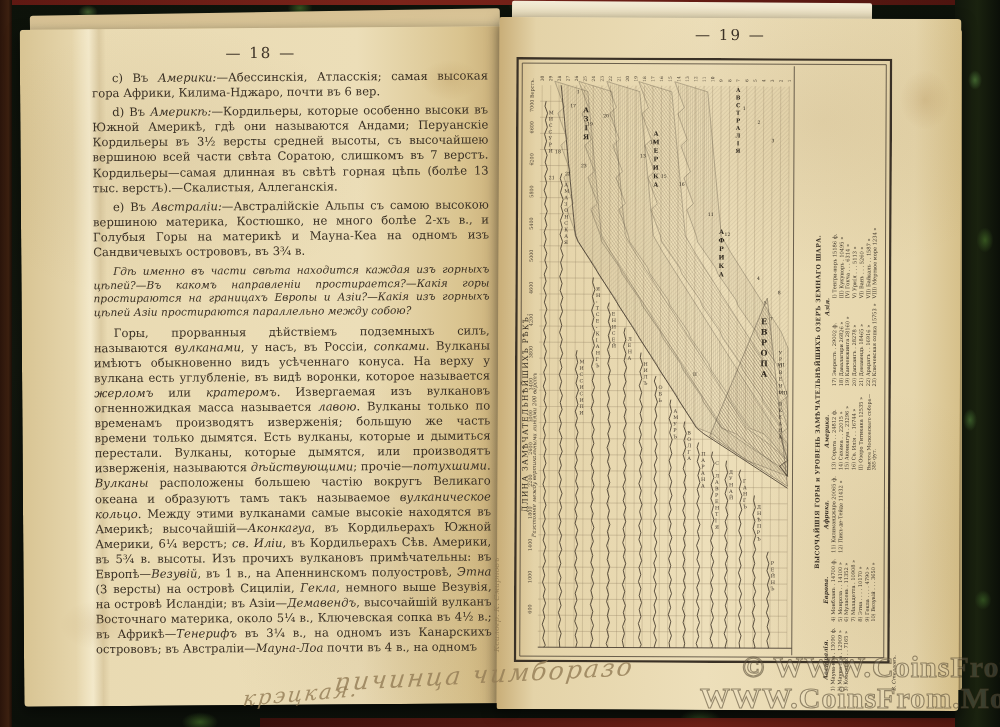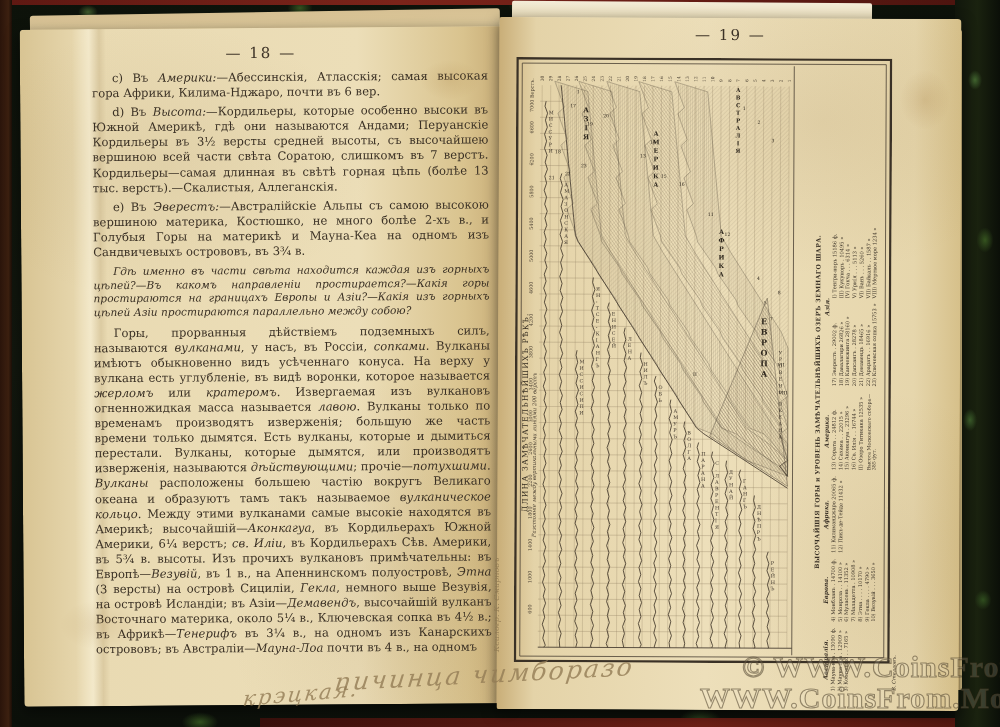--- a/index.html
+++ b/index.html
@@ -95,22 +95,22 @@
   <div class="cover-right"></div>
   <div class="page-edge-stack"></div>
   <div class="top-sliver"></div>
   <div class="top-fold-left"></div>
 
   <div class="page page-left">
     <div class="crease"></div>
     <div class="pg-header" style="top:16px;">— 18 —</div>
     <div id="left-text">
         <p><span>c) Въ </span><span class="seg-i">Америки:</span><span>—Абессинскія, Атласскія; самая высокая гора Африки, Килима-Нджаро, почти въ 6 вер.</span></p>
-        <p><span>d) Въ </span><span class="seg-i">Высота:</span><span>—Кордильеры, которые особенно высоки въ Южной Америкѣ, гдѣ они называются Андами; Перуанскіе Кордильеры въ 3½ версты средней высоты, съ высочайшею вершиною всей части свѣта Соратою, слишкомъ въ 7 верстъ. Кордильеры—самая длинная въ свѣтѣ горная цѣпь (болѣе 13 тыс. верстъ).—Скалистыя, Аллеганскія.</span></p>
-        <p><span>e) Въ </span><span class="seg-i">Эверестъ:</span><span>—Австралійскіе Альпы съ самою высокою вершиною материка, Костюшко, не много болѣе 2-хъ в., и Голубыя Горы на материкѣ и Мауна-Кеа на одномъ изъ Сандвичевыхъ острововъ, въ 3¾ в.</span></p>
+        <p><span>d) Въ </span><span class="seg-i">Америкѣ:</span><span>—Кордильеры, которые особенно высоки въ Южной Америкѣ, гдѣ они называются Андами; Перуанскіе Кордильеры въ 3½ версты средней высоты, съ высочайшею вершиною всей части свѣта Соратою, слишкомъ въ 7 верстъ. Кордильеры—самая длинная въ свѣтѣ горная цѣпь (болѣе 13 тыс. верстъ).—Скалистыя, Аллеганскія.</span></p>
+        <p><span>e) Въ </span><span class="seg-i">Австраліи:</span><span>—Австралійскіе Альпы съ самою высокою вершиною материка, Костюшко, не много болѣе 2-хъ в., и Голубыя Горы на материкѣ и Мауна-Кеа на одномъ изъ Сандвичевыхъ острововъ, въ 3¾ в.</span></p>
         <p class="questions"><span class="seg-i">Гдѣ именно въ части свѣта находится каждая изъ горныхъ цѣпей?—Въ какомъ направленіи простирается?—Какія горы простираются на границахъ Европы и Азіи?—Какія изъ горныхъ цѣпей Азіи простираются параллельно между собою?</span></p>
         <p><span>Горы, прорванныя дѣйствіемъ подземныхъ силъ, называются </span><span class="seg-i">вулканами</span><span>, у насъ, въ Россіи, </span><span class="seg-i">сопками</span><span>. Вулканы имѣютъ обыкновенно видъ усѣченнаго конуса. На верху у вулкана есть углубленіе, въ видѣ воронки, которое называется </span><span class="seg-i">жерломъ</span><span> или </span><span class="seg-i">кратеромъ</span><span>. Извергаемая изъ вулкановъ огненножидкая масса называется </span><span class="seg-i">лавою</span><span>. Вулканы только по временамъ производятъ изверженія; большую же часть времени только дымятся. Есть вулканы, которые и дымиться перестали. Вулканы, которые дымятся, или производятъ изверженія, называются </span><span class="seg-i">дѣйствующими</span><span>; прочіе—</span><span class="seg-i">потухшими</span><span>. </span><span class="seg-i">Вулканы</span><span> расположены большею частію вокругъ Великаго океана и образуютъ тамъ такъ называемое </span><span class="seg-i">вулканическое кольцо</span><span>. Между этими вулканами самые высокіе находятся въ Америкѣ; высочайшій—</span><span class="seg-i">Аконкагуа</span><span>, въ Кордильерахъ Южной Америки, 6¼ верстъ; </span><span class="seg-i">св. Иліи</span><span>, въ Кордильерахъ Сѣв. Америки, въ 5¾ в. высоты. Изъ прочихъ вулкановъ примѣчательны: въ Европѣ—</span><span class="seg-i">Везувій</span><span>, въ 1 в., на Апеннинскомъ полуостровѣ, </span><span class="seg-i">Этна</span><span> (3 версты) на островѣ Сициліи, </span><span class="seg-i">Гекла</span><span>, немного выше Везувія, на островѣ Исландіи; въ Азіи—</span><span class="seg-i">Демавендъ</span><span>, высочайшій вулканъ Восточнаго материка, около 5¼ в., Ключевская сопка въ 4½ в.; въ Африкѣ—</span><span class="seg-i">Тенерифъ</span><span> въ 3¼ в., на одномъ изъ Канарскихъ острововъ; въ Австраліи—</span><span class="seg-i">Мауна-Лоа</span><span> почти въ 4 в., на одномъ</span></p>
       </div>
   </div>
 
   <div class="page page-right">
     <div class="pg-header" style="top:8px;">— 19 —</div>
 
     <div id="chart-wrap">
       <svg id="chart-svg" width="376" height="605" viewBox="0 0 376 605">

